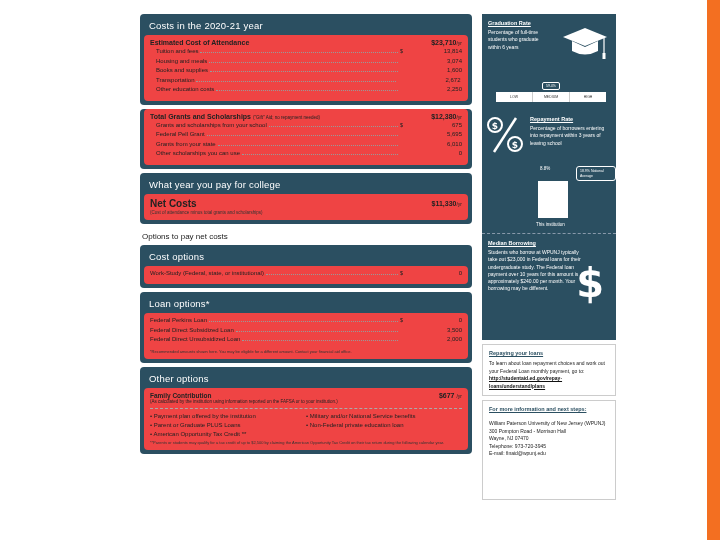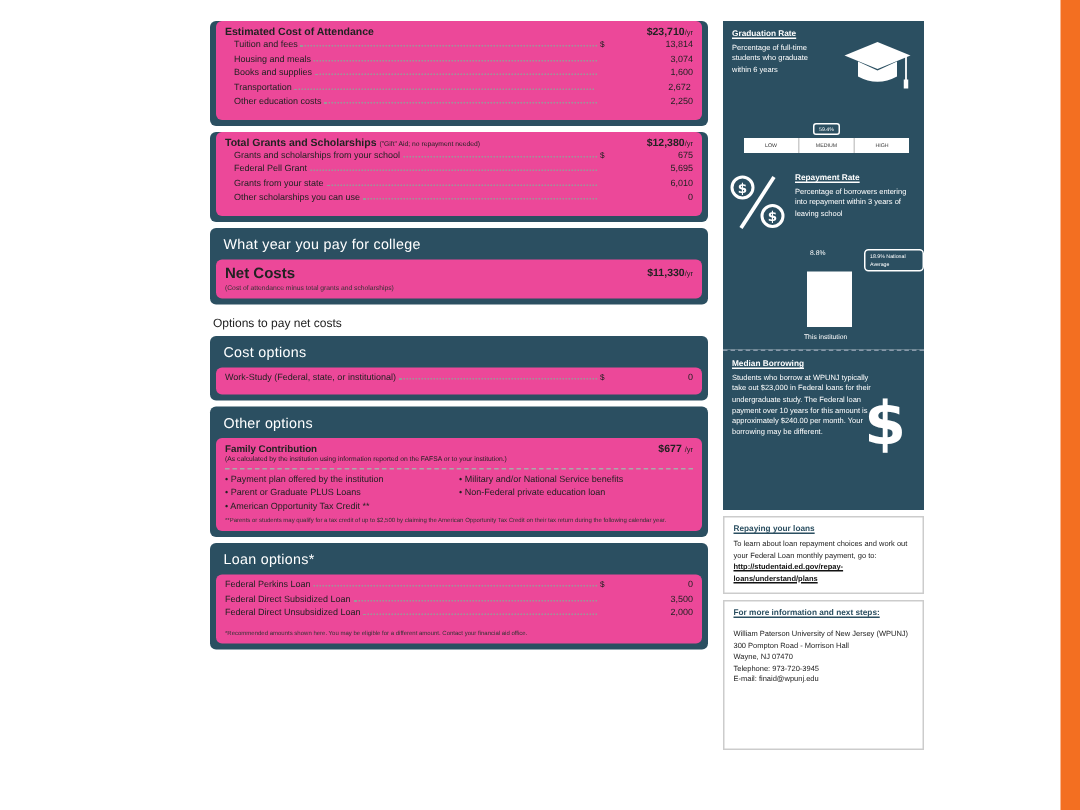--- a/index.html
+++ b/index.html
@@ -5,21 +5,21 @@
   * { box-sizing: border-box; margin: 0; padding: 0; }
   html, body { width: 720px; height: 540px; overflow: hidden; background: #ffffff; }
   body { font-family: "Liberation Sans", sans-serif; color: #222; position: relative; }
 
   .orange-bar { position: absolute; left: 707px; top: 0; width: 13px; height: 540px; background: #f36f21; }
 
   
   .left { position: absolute; left: 140px; top: 14px; width: 332px; }
   .panel { background: #2b4f61; border-radius: 4px; padding: 0 4px 4px 4px; margin-bottom: 4px; }
   .panel-title { color: #ffffff; font-size: 9.5px; padding: 6px 5px 4px 5px; letter-spacing: 0.2px; }
-  .panel-body { background: #ec4899; border-radius: 4px; padding: 4px 6px 5px 6px; }
+  .panel-body { background: #ef4444; border-radius: 4px; padding: 4px 6px 5px 6px; }
   .total-row { display: flex; justify-content: space-between; align-items: baseline; font-size: 7px; font-weight: bold; margin-bottom: 2px; }
   .total-row .sub { font-size: 4.5px; font-weight: normal; }
   .total-row .amt { font-size: 7px; font-weight: bold; }
   .total-row .amt .per { font-size: 5px; font-weight: normal; }
   .line-row { display: flex; align-items: baseline; font-size: 6px; height: 9.5px; padding-left: 6px; }
   .line-row .lbl { white-space: nowrap; }
   .line-row .dots { flex: 1; border-bottom: 1px dotted #999; margin: 0 2px 2px 2px; max-width: 200px; }
   .line-row .cur { width: 10px; font-size: 5.5px; }
   .line-row .val { width: 52px; text-align: right; }
   .line-row.noindent { padding-left: 0; }
@@ -70,20 +70,21 @@
   .info .wbox-text { margin-top: 8px; }
 </style>
 </head>
 <body>
 
 <div class="orange-bar"></div>
 
 <div class="left">
 
   <div class="panel">
+    <div class="panel-title">Costs in the 2020-21 year</div>
     <div class="panel-body">
       <div class="total-row">
         <span>Estimated Cost of Attendance</span>
         <span class="amt"><span>$23,710</span><span class="per">/yr</span></span>
       </div>
       <div id="cost-items">
           <div class="line-row">
             <span class="lbl">Tuition and fees</span>
             <span class="dots"></span>
             <span class="cur">$</span>
@@ -171,20 +172,47 @@
     <div class="panel-title">Cost options</div>
     <div class="panel-body">
       <div id="work-items">
           <div class="line-row noindent">
             <span class="lbl">Work-Study (Federal, state, or institutional)</span>
             <span class="dots"></span>
             <span class="cur">$</span>
             <span class="val">0</span>
           </div>
         </div>
+    </div>
+  </div>
+
+  <div class="panel">
+    <div class="panel-title">Loan options*</div>
+    <div class="panel-body">
+      <div id="loan-items">
+          <div class="line-row noindent">
+            <span class="lbl">Federal Perkins Loan</span>
+            <span class="dots"></span>
+            <span class="cur">$</span>
+            <span class="val">0</span>
+          </div>
+          <div class="line-row noindent">
+            <span class="lbl">Federal Direct Subsidized Loan</span>
+            <span class="dots"></span>
+            <span class="cur"></span>
+            <span class="val">3,500</span>
+          </div>
+          <div class="line-row noindent">
+            <span class="lbl">Federal Direct Unsubsidized Loan</span>
+            <span class="dots"></span>
+            <span class="cur"></span>
+            <span class="val">2,000</span>
+          </div>
+        </div>
+      <div class="footnote">*Recommended amounts shown here. You may be eligible for a different amount. Contact your financial aid office.</div>
     </div>
   </div>
 
   <div class="panel">
     <div class="panel-title">Other options</div>
     <div class="panel-body">
       <div class="fam-row">
         <div>
           <div class="fam-title">Family Contribution</div>
           <div class="fam-sub">(As calculated by the institution using information reported on the FAFSA or to your institution.)</div>
@@ -192,47 +220,20 @@
         <div class="fam-amt"><span>$677</span> <span class="per">/yr</span></div>
       </div>
       <div class="bullets">
         <span>• Payment plan offered by the institution</span>
         <span>• Military and/or National Service benefits</span>
         <span>• Parent or Graduate PLUS Loans</span>
         <span>• Non-Federal private education loan</span>
         <span>• American Opportunity Tax Credit **</span>
       </div>
       <div class="footnote">**Parents or students may qualify for a tax credit of up to $2,500 by claiming the American Opportunity Tax Credit on their tax return during the following calendar year.</div>
-    </div>
-  </div>
-
-  <div class="panel">
-    <div class="panel-title">Loan options*</div>
-    <div class="panel-body">
-      <div id="loan-items">
-          <div class="line-row noindent">
-            <span class="lbl">Federal Perkins Loan</span>
-            <span class="dots"></span>
-            <span class="cur">$</span>
-            <span class="val">0</span>
-          </div>
-          <div class="line-row noindent">
-            <span class="lbl">Federal Direct Subsidized Loan</span>
-            <span class="dots"></span>
-            <span class="cur"></span>
-            <span class="val">3,500</span>
-          </div>
-          <div class="line-row noindent">
-            <span class="lbl">Federal Direct Unsubsidized Loan</span>
-            <span class="dots"></span>
-            <span class="cur"></span>
-            <span class="val">2,000</span>
-          </div>
-        </div>
-      <div class="footnote">*Recommended amounts shown here. You may be eligible for a different amount. Contact your financial aid office.</div>
     </div>
   </div>
 </div>
 
 <div class="right">
 
   <div class="rbox grad">
     <div class="rbox-title">Graduation Rate</div>
     <div class="rbox-text">Percentage of full-time students who graduate within 6 years</div>
     <svg class="cap-icon" viewBox="0 0 46 40">

